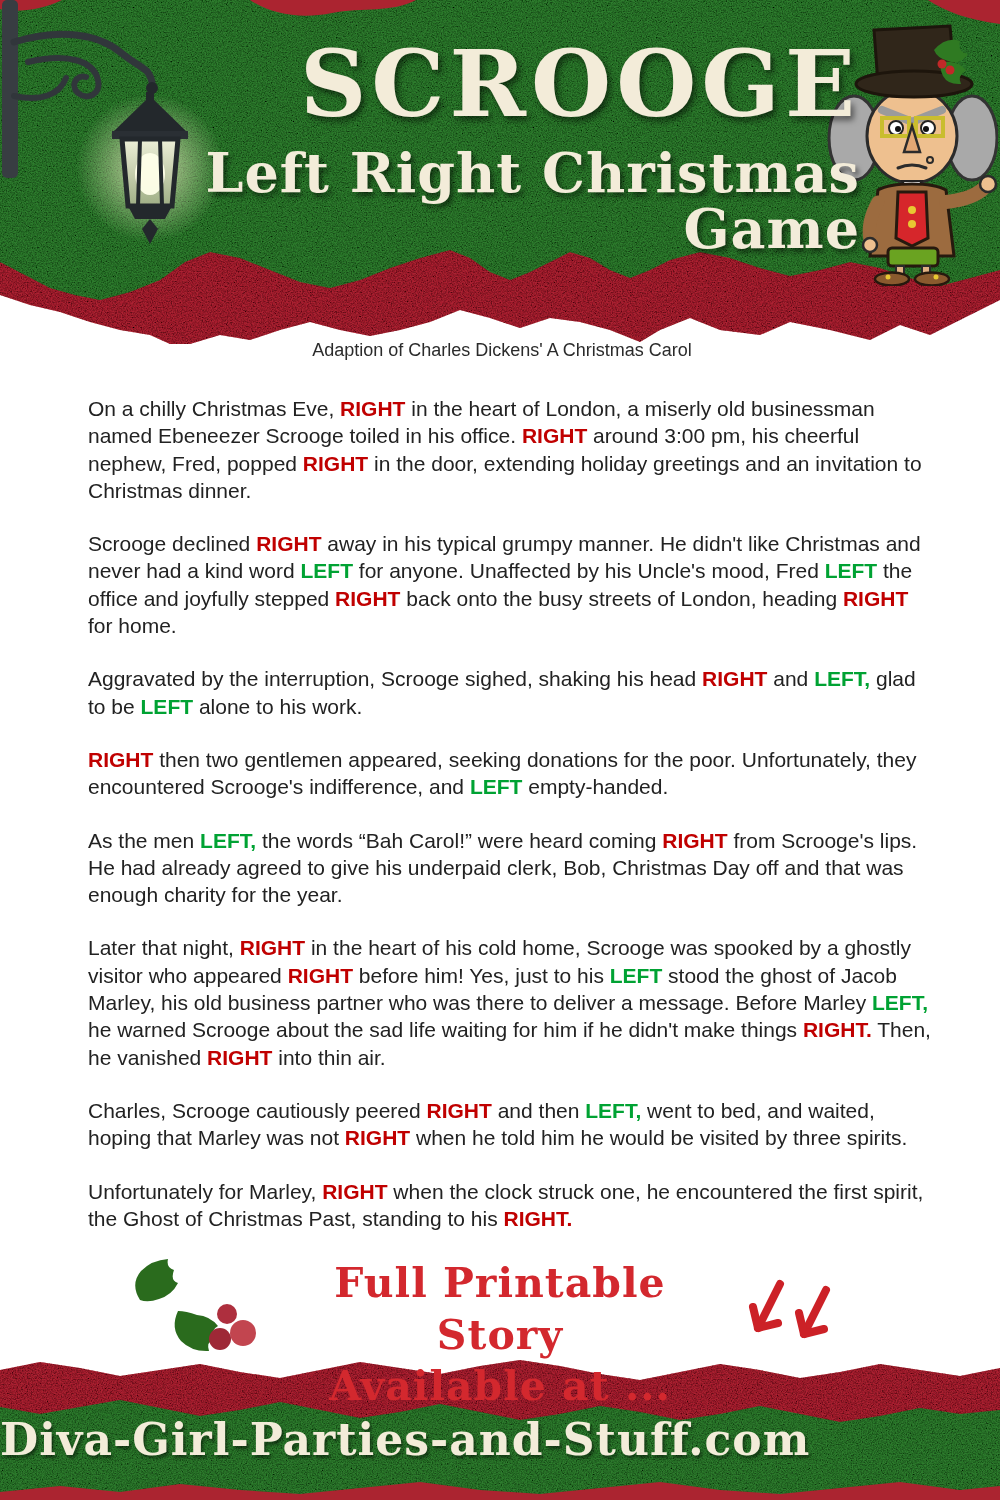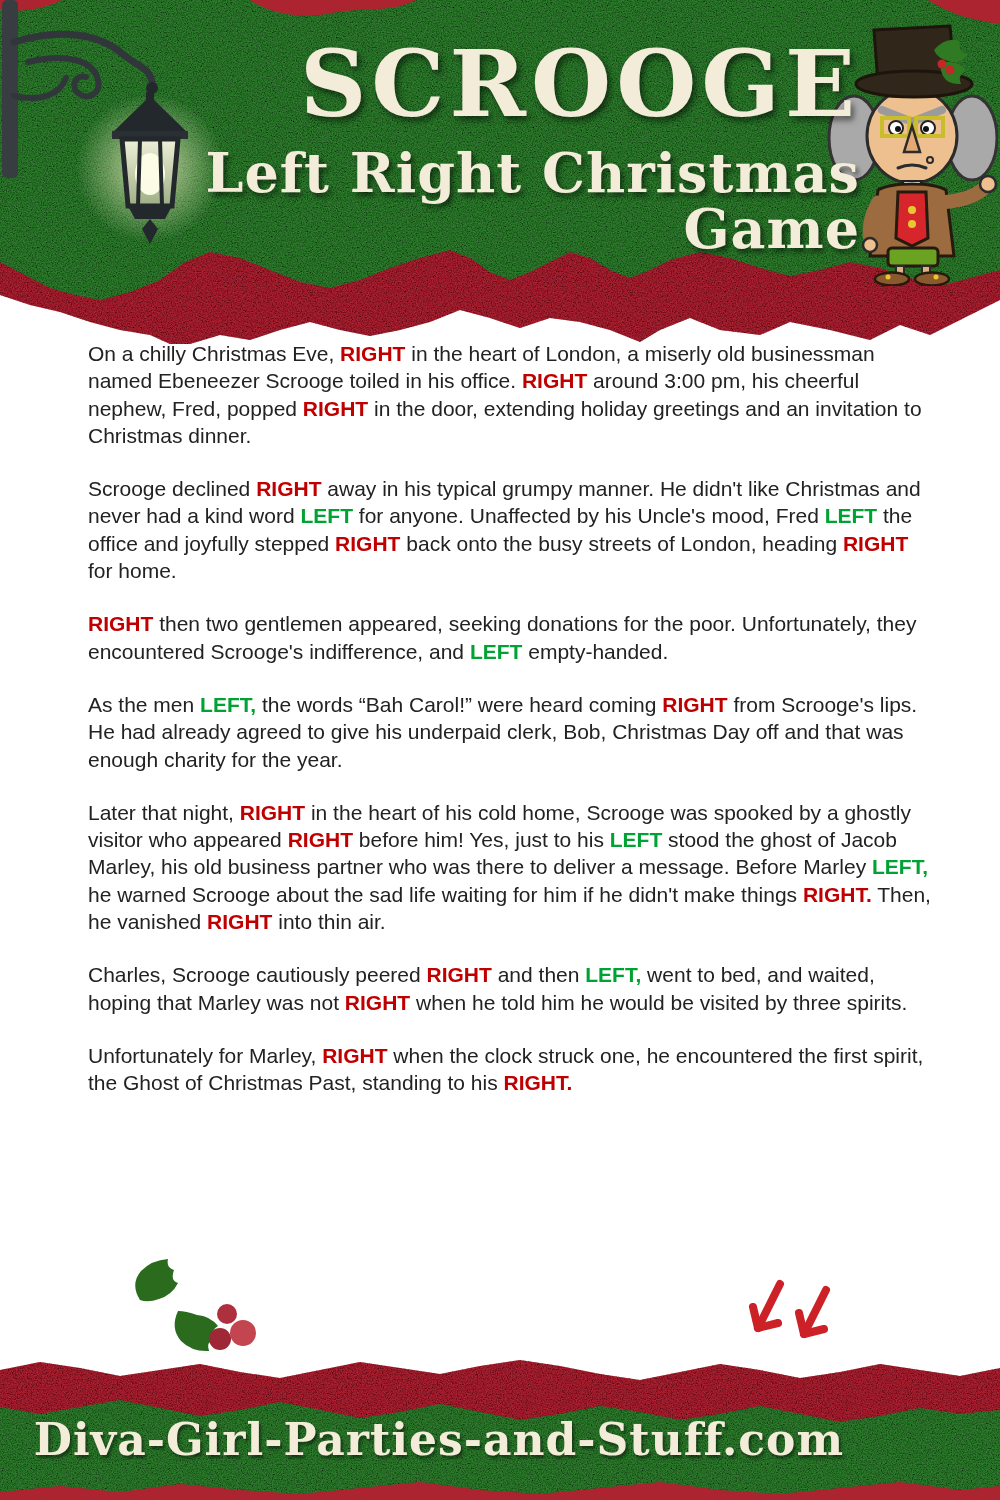--- a/index.html
+++ b/index.html
@@ -36,21 +36,21 @@
   .promo{position:absolute;top:1252px;left:0;width:1000px;height:115px;z-index:2;}
   .holly{position:absolute;left:128px;top:2px;}
   .promo-text{
     position:absolute;left:275px;top:6px;width:450px;text-align:center;
     font-family:"DejaVu Serif",serif;font-weight:700;color:var(--promo-red);
     font-size:41px;line-height:1.26;letter-spacing:1px;
   }
   .arrows{position:absolute;left:742px;top:24px;}
   .bot-svg{position:absolute;top:1352px;left:0;}
   .site{
-    position:absolute;top:1414px;left:0;width:844px;text-align:right;z-index:3;
+    position:absolute;top:1414px;left:0;width:844px;text-align:left;z-index:3;
     font-family:"DejaVu Serif",serif;font-weight:700;font-size:44px;
     color:var(--cream);letter-spacing:1px;text-shadow:2px 3px 3px rgba(0,0,0,.45);
   }
 </style>
 </head>
 <body>
 
 <div class="page">
 
   <svg class="hdr-svg" width="1000" height="345" viewBox="0 0 1000 345" preserveAspectRatio="none">
@@ -142,39 +142,45 @@
     <circle cx="62" cy="259" r="2.5" fill="#e8c832"></circle>
     <circle cx="110" cy="259" r="2.5" fill="#e8c832"></circle>
   </svg>
 
   <div class="title-block">
     <h1 class="title-main">SCROOGE</h1>
     <h2 class="title-sub">Left Right Christmas Game</h2>
   </div>
 
   <div class="content">
+    <p class="adaption">Adaption of Charles Dickens' A Christmas Carol</p>
     <div>
         <p class="para"><span>On a chilly Christmas Eve, </span><span class="w-right">RIGHT</span><span> in the heart of London, a miserly old businessman named Ebeneezer Scrooge toiled in his office. </span><span class="w-right">RIGHT</span><span> around 3:00 pm, his cheerful nephew, Fred, popped </span><span class="w-right">RIGHT</span><span> in the door, extending holiday greetings and an invitation to Christmas dinner.</span></p>
         <p class="para"><span>Scrooge declined </span><span class="w-right">RIGHT</span><span> away in his typical grumpy manner. He didn't like Christmas and never had a kind word </span><span class="w-left">LEFT</span><span> for anyone.  Unaffected by his Uncle's mood, Fred </span><span class="w-left">LEFT</span><span> the office and joyfully stepped </span><span class="w-right">RIGHT</span><span> back onto the busy streets of London, heading </span><span class="w-right">RIGHT</span><span> for home.</span></p>
+        <p class="para"><span>Aggravated by the interruption, Scrooge sighed, shaking his head </span><span class="w-right">RIGHT</span><span> and </span><span class="w-left">LEFT,</span><span> glad to be </span><span class="w-left">LEFT</span><span> alone to his work.</span></p>
         <p class="para"><span class="w-right">RIGHT</span><span> then two gentlemen appeared, seeking donations for the poor. Unfortunately, they encountered Scrooge's indifference, and </span><span class="w-left">LEFT</span><span> empty-handed.</span></p>
         <p class="para"><span>As the men </span><span class="w-left">LEFT,</span><span> the words “Bah Carol!” were heard coming </span><span class="w-right">RIGHT</span><span> from Scrooge's lips. He had already agreed to give his underpaid clerk, Bob, Christmas Day off and that was enough charity for the year.</span></p>
         <p class="para"><span>Later that night, </span><span class="w-right">RIGHT</span><span> in the heart of his cold home, Scrooge was spooked by a ghostly visitor who appeared </span><span class="w-right">RIGHT</span><span> before him! Yes, just to his </span><span class="w-left">LEFT</span><span> stood the ghost of Jacob Marley, his old business partner who was there to deliver a message. Before Marley </span><span class="w-left">LEFT,</span><span> he warned Scrooge about the sad life waiting for him if he didn't make things </span><span class="w-right">RIGHT.</span><span> Then, he vanished </span><span class="w-right">RIGHT</span><span> into thin air.</span></p>
         <p class="para"><span>Charles, Scrooge cautiously peered </span><span class="w-right">RIGHT</span><span> and then </span><span class="w-left">LEFT,</span><span> went to bed, and waited, hoping that Marley was not </span><span class="w-right">RIGHT</span><span> when he told him he would be visited by three spirits.</span></p>
         <p class="para"><span>Unfortunately for Marley, </span><span class="w-right">RIGHT</span><span> when the clock struck one, he encountered the first spirit, the Ghost of Christmas Past, standing to his </span><span class="w-right">RIGHT.</span></p>
       </div>
   </div>
 
   <div class="promo">
     <svg class="holly" width="150" height="105" viewBox="0 0 150 105">
       <path d="M12,46 Q2,30 13,17 Q24,6 40,5 Q38,14 46,16 Q42,27 50,29 Q44,41 31,45 Q20,49 12,46 Z" fill="#2a6b1d"></path>
       <path d="M50,57 Q42,74 53,87 Q64,98 81,97 Q78,88 86,85 Q82,76 90,72 Q82,62 69,61 Q58,57 50,57 Z" fill="#2a6b1d"></path>
       <circle cx="99" cy="60" r="10" fill="#ae2f3e"></circle>
       <circle cx="115" cy="79" r="13" fill="#c2454f"></circle>
       <circle cx="92" cy="85" r="11" fill="#9e2836"></circle>
     </svg>
+    <div class="promo-text">
+      <div>Full Printable Story</div>
+      <div>Available at ...</div>
+    </div>
     <svg class="arrows" width="115" height="78" viewBox="0 0 115 78">
       <g stroke="#cc2127" stroke-width="8" stroke-linecap="round" fill="none">
         <path d="M38,8 L16,52"></path>
         <path d="M16,52 L11,31 M16,52 L36,47"></path>
         <path d="M84,14 L62,58"></path>
         <path d="M62,58 L57,37 M62,58 L82,53"></path>
       </g>
     </svg>
   </div>
 

